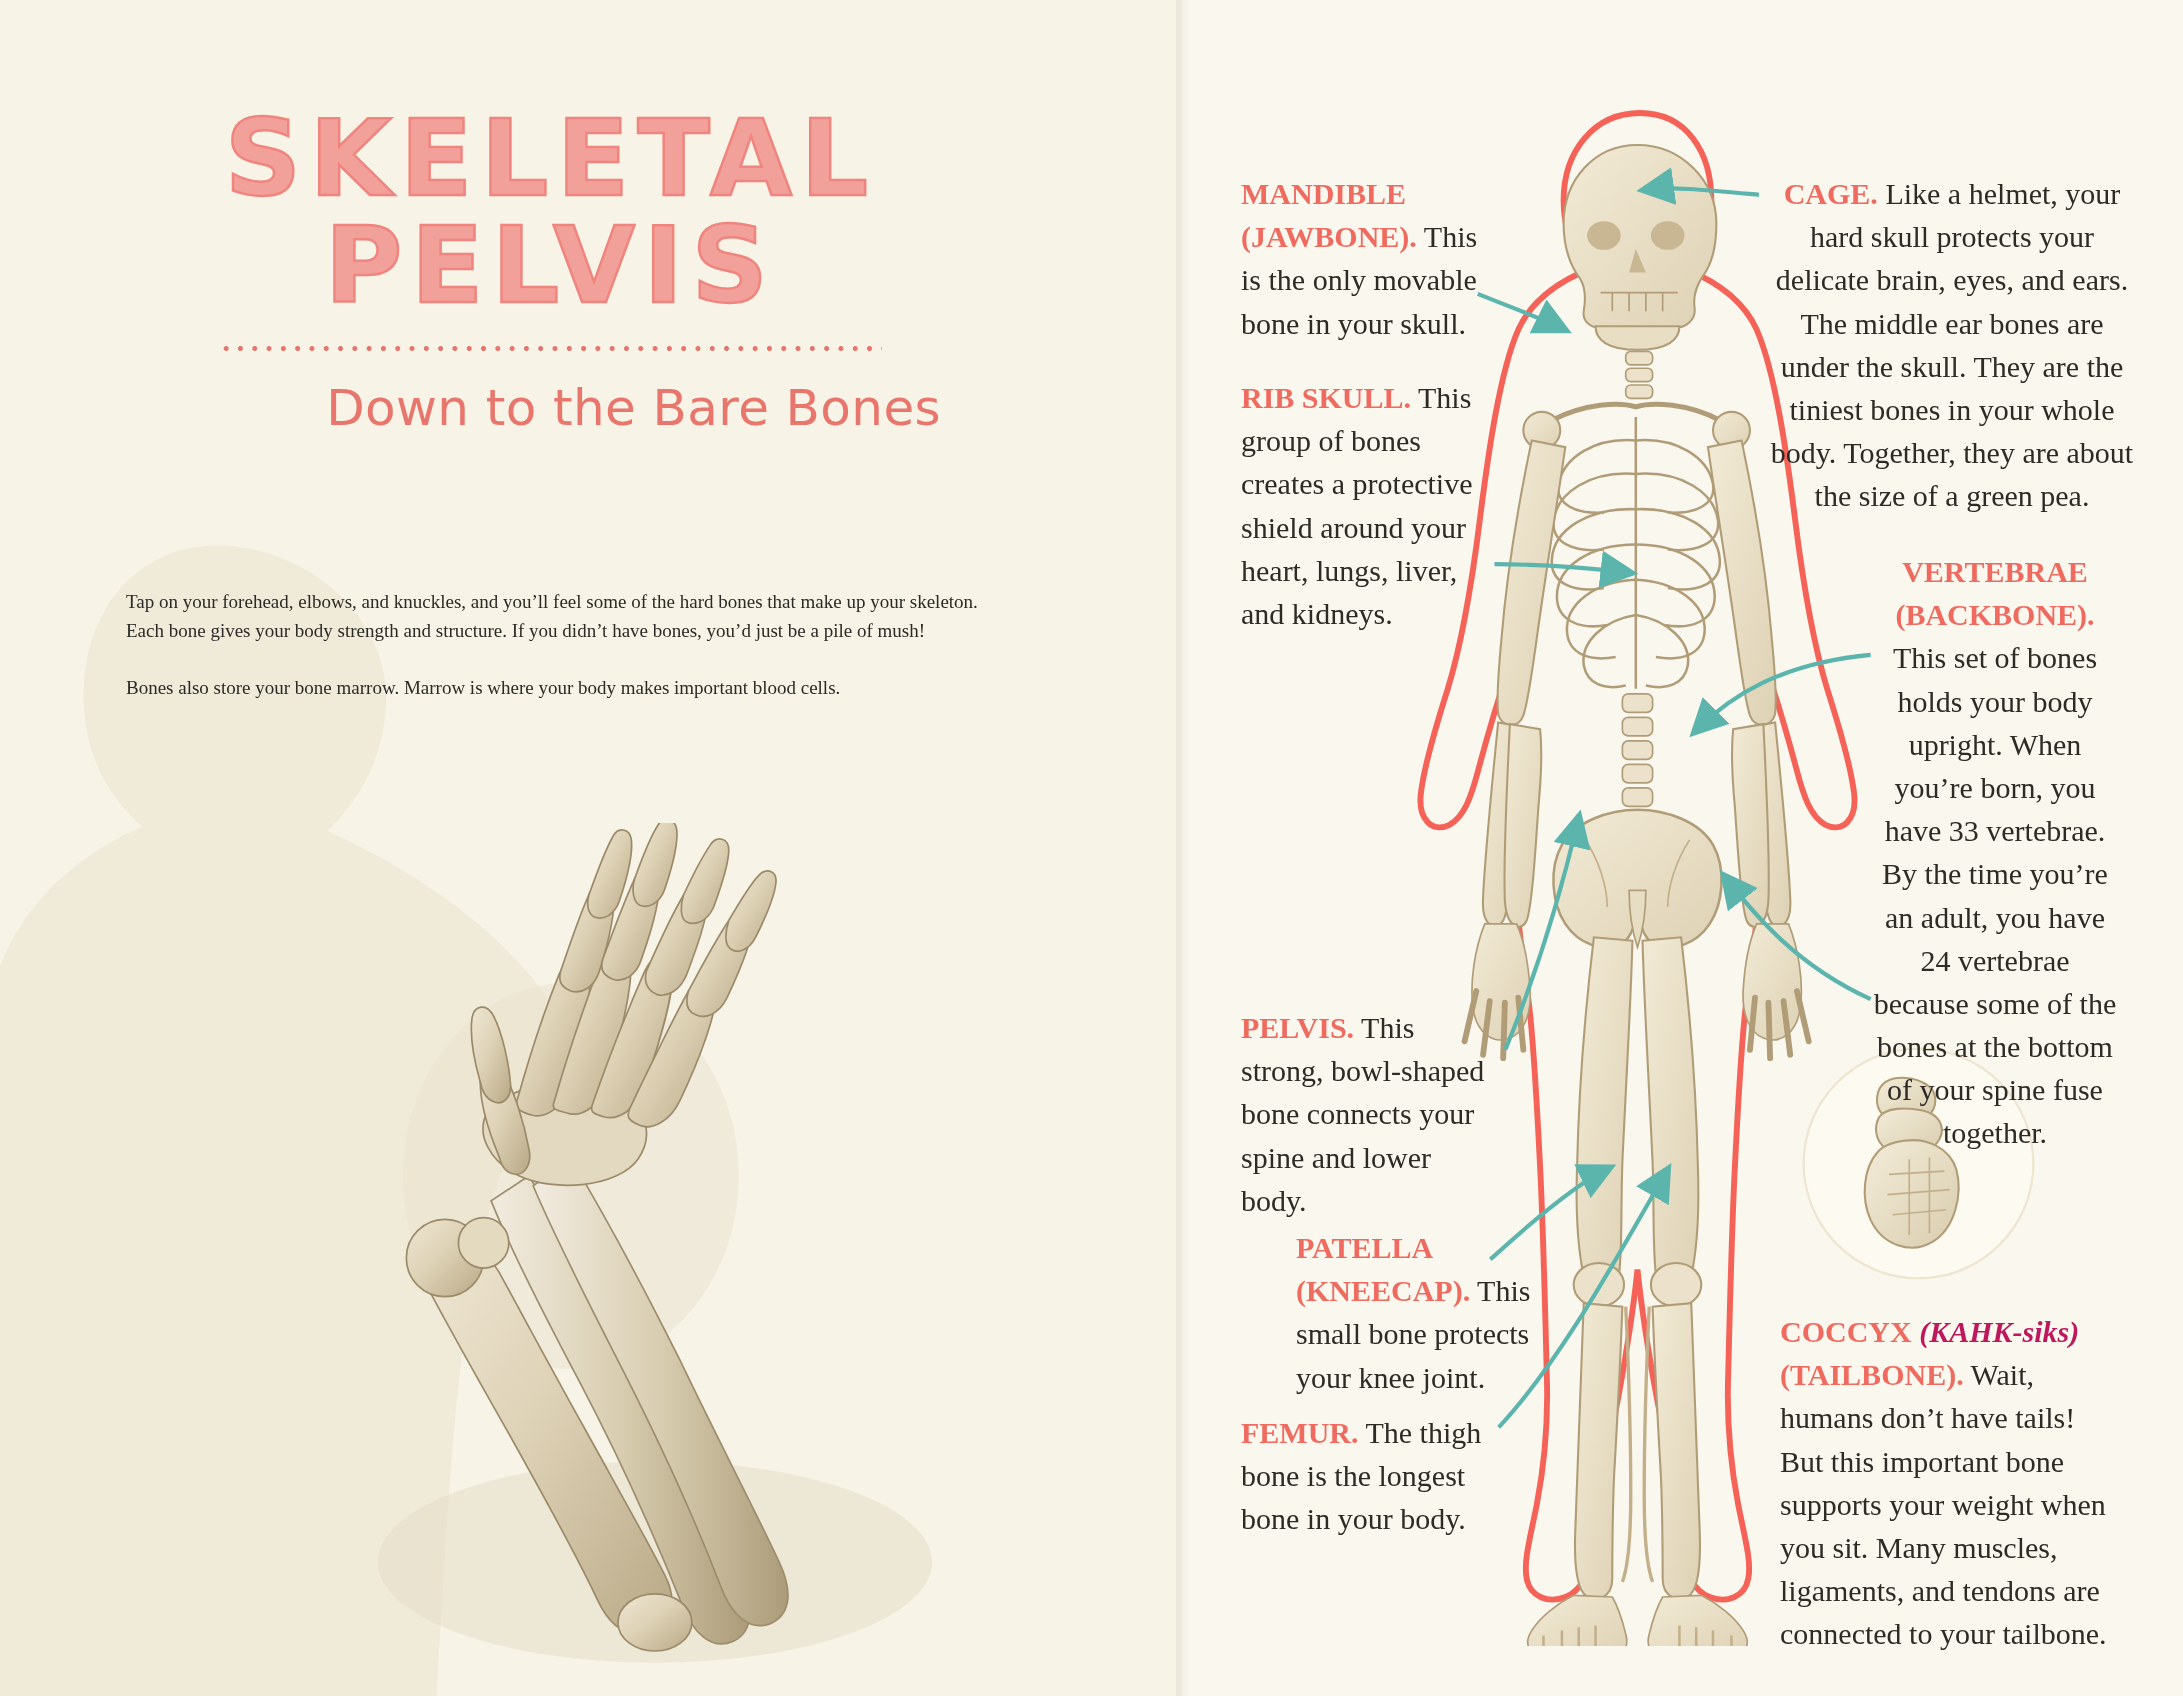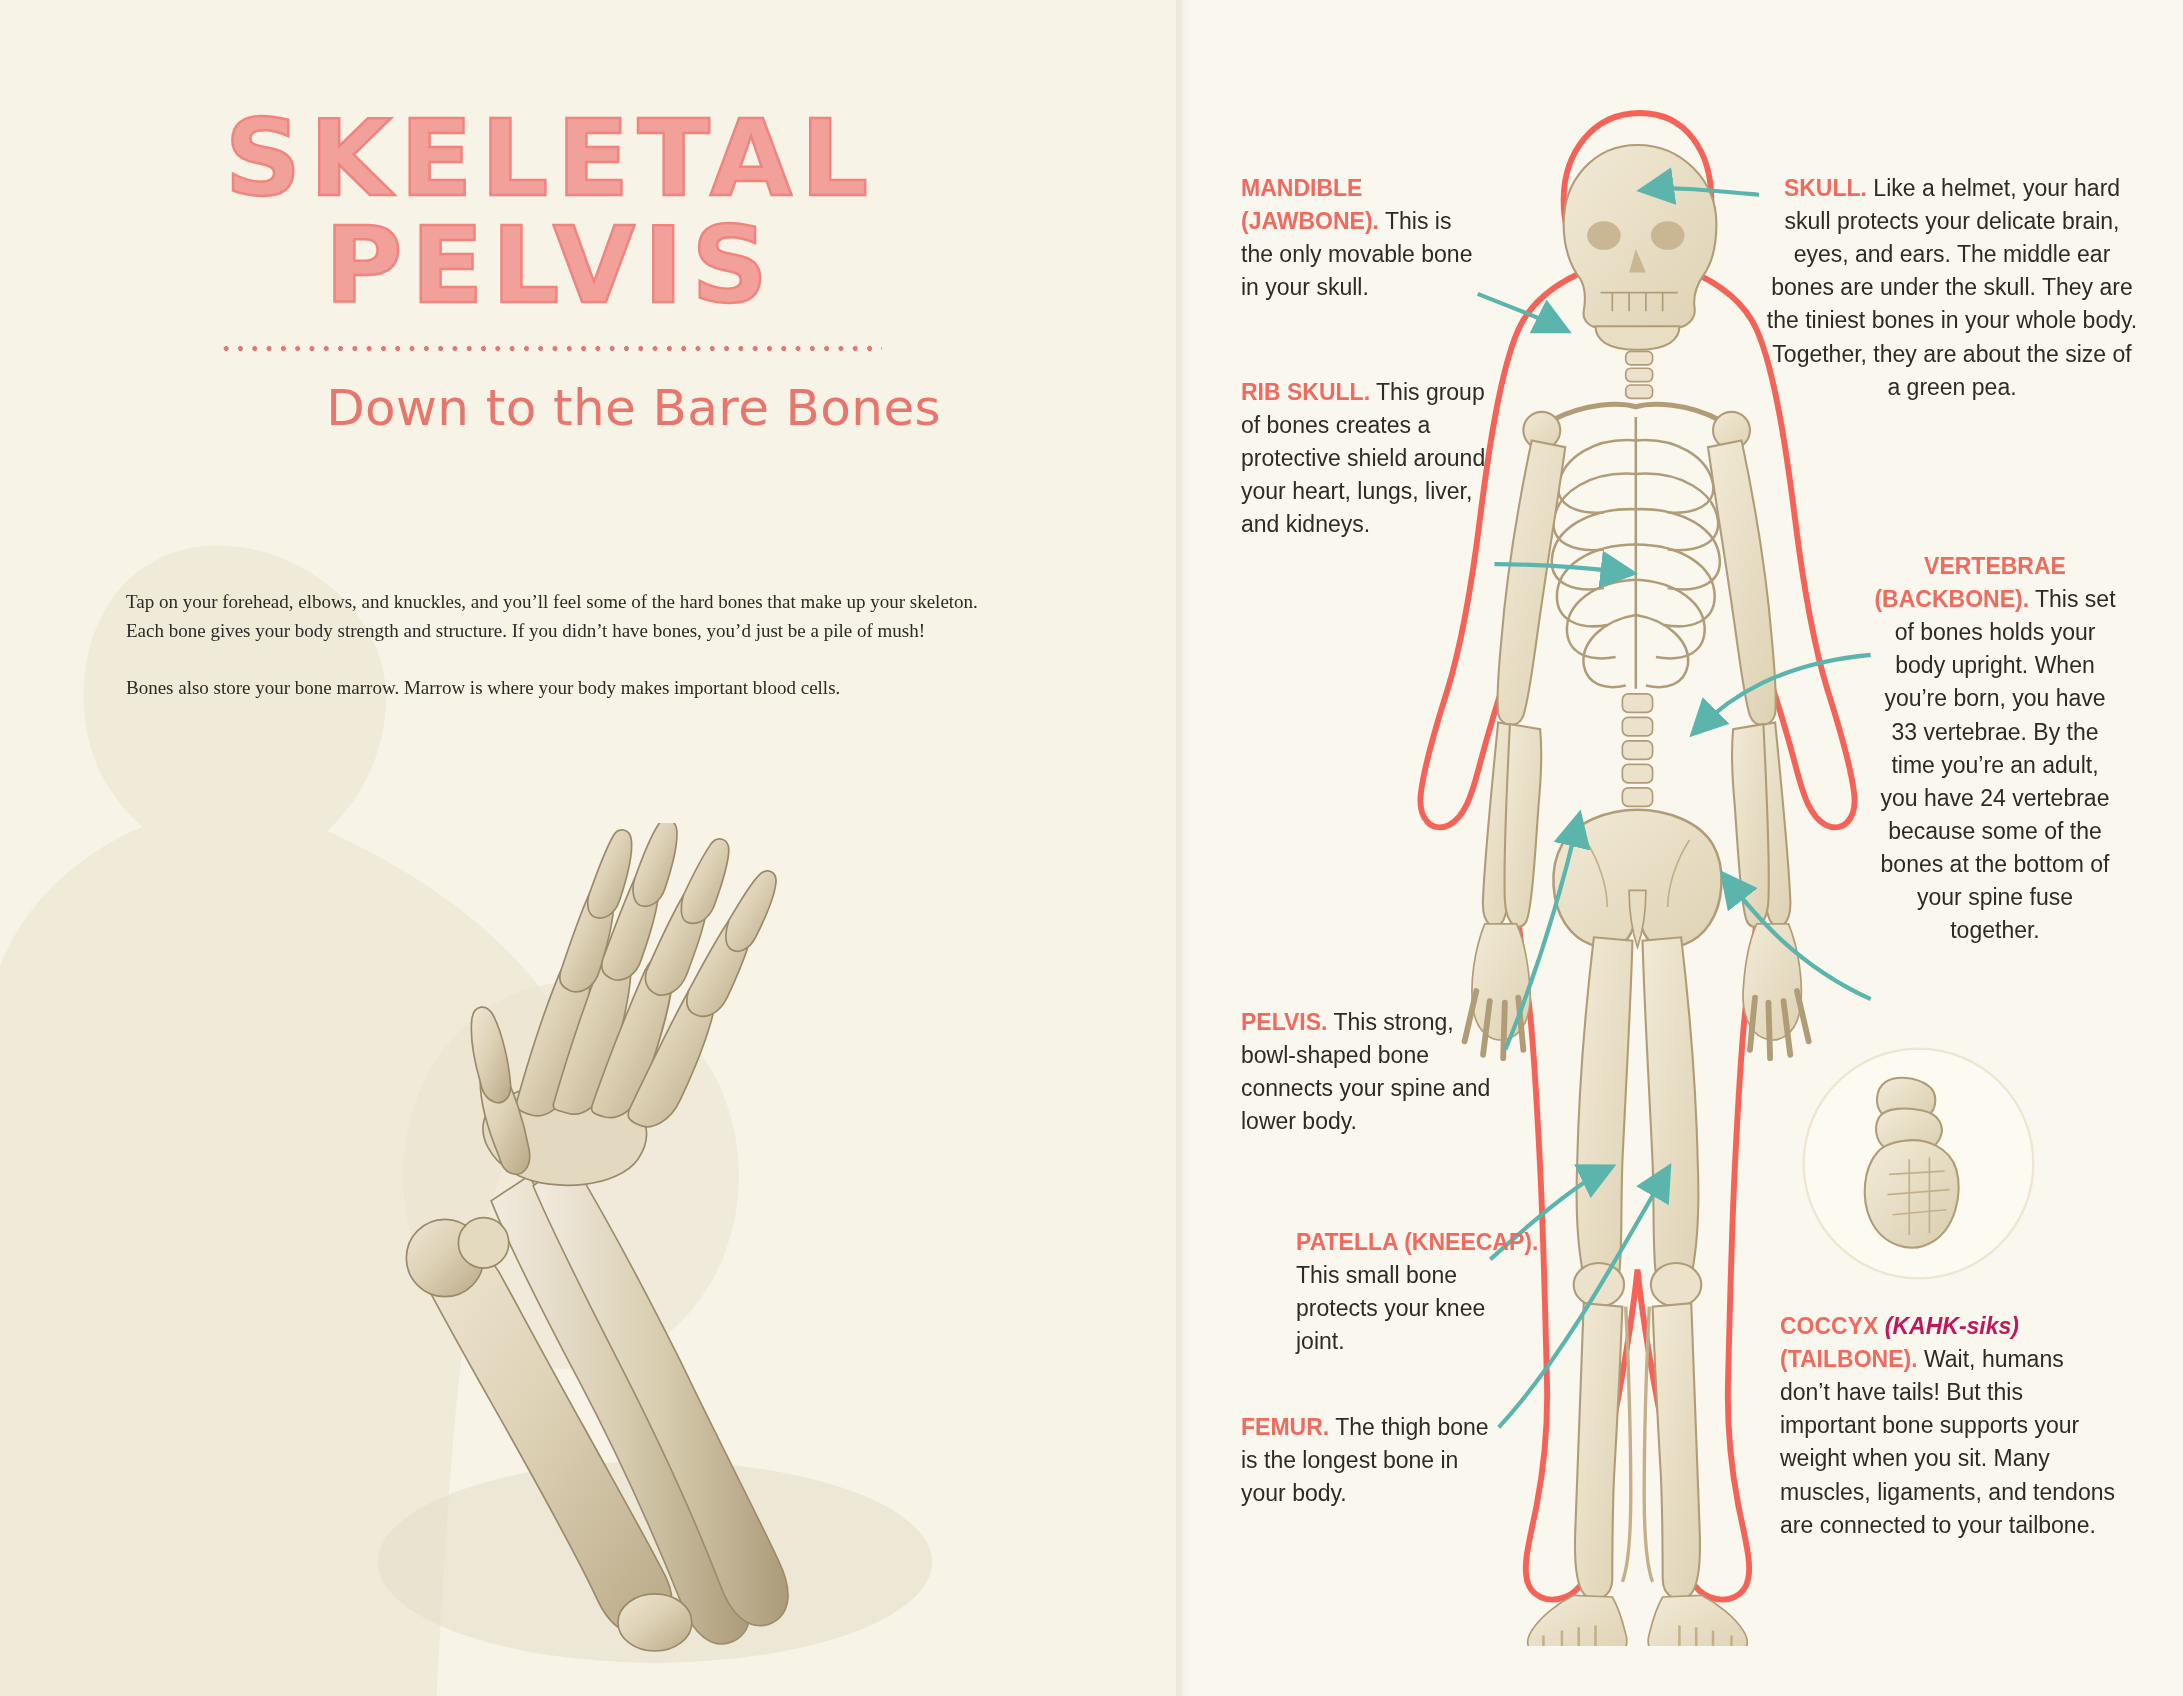--- a/index.html
+++ b/index.html
@@ -134,22 +134,22 @@
     height: 227px;
     border-radius: 50%;
     background: #fdfaf2;
     box-shadow: 0 0 0 2.5px #efe6d2;
     overflow: hidden;
   }
 
   
   .callout {
     position: absolute;
-    font-family: Liberation Sans, sans-serif;
-    font-size: 23px;
+    font-family: Liberation Serif, serif;
+    font-size: 30px;
     line-height: 1.44;
     color: #2e2a26;
   }
   .callout .term {
     color: #ef6a5f;
     font-weight: bold;
   }
   .callout .paren { color: #be185d; font-weight: bold; font-style: italic; }
 
   .c-mandible { left: 1241px; top: 172px;  width: 244px; }
@@ -411,21 +411,21 @@
 
 <div class="callout c-patella">
   <span class="term">PATELLA (KNEECAP).</span><span> This small bone protects your knee joint.</span>
 </div>
 
 <div class="callout c-femur">
   <span class="term">FEMUR.</span><span> The thigh bone is the longest bone in your body.</span>
 </div>
 
 <div class="callout c-skull">
-  <span class="term">SKULL.</span><span> Like a helmet, your hard skull protects your delicate brain, eyes, and ears. The middle ear bones are under the skull. They are the tiniest bones in your whole body. Together, they are about the size of a green pea.</span>
+  <span class="term">CAGE.</span><span> Like a helmet, your hard skull protects your delicate brain, eyes, and ears. The middle ear bones are under the skull. They are the tiniest bones in your whole body. Together, they are about the size of a green pea.</span>
 </div>
 
 <div class="callout c-vertebrae">
   <span class="term">VERTEBRAE (BACKBONE).</span><span> This set of bones holds your body upright. When you’re born, you have 33 vertebrae. By the time you’re an adult, you have 24 vertebrae because some of the bones at the bottom of your spine fuse together.</span>
 </div>
 
 <div class="callout c-coccyx">
   <span class="term">COCCYX</span>
   <span class="paren">(KAHK-siks)</span>
   <span class="term">(TAILBONE).</span><span> Wait, humans don’t have tails! But this important bone supports your weight when you sit. Many muscles, ligaments, and tendons are connected to your tailbone.</span>

